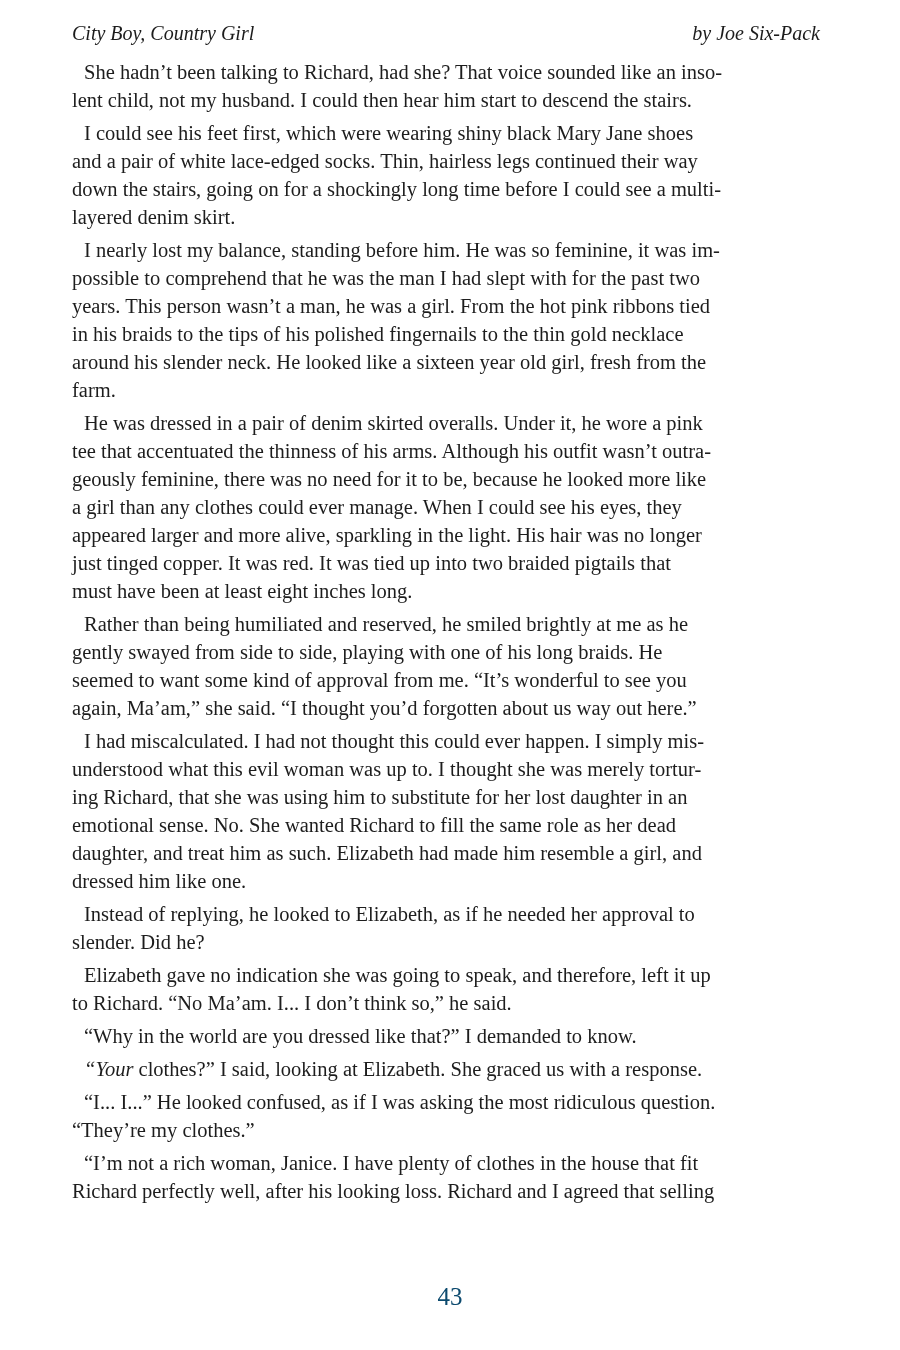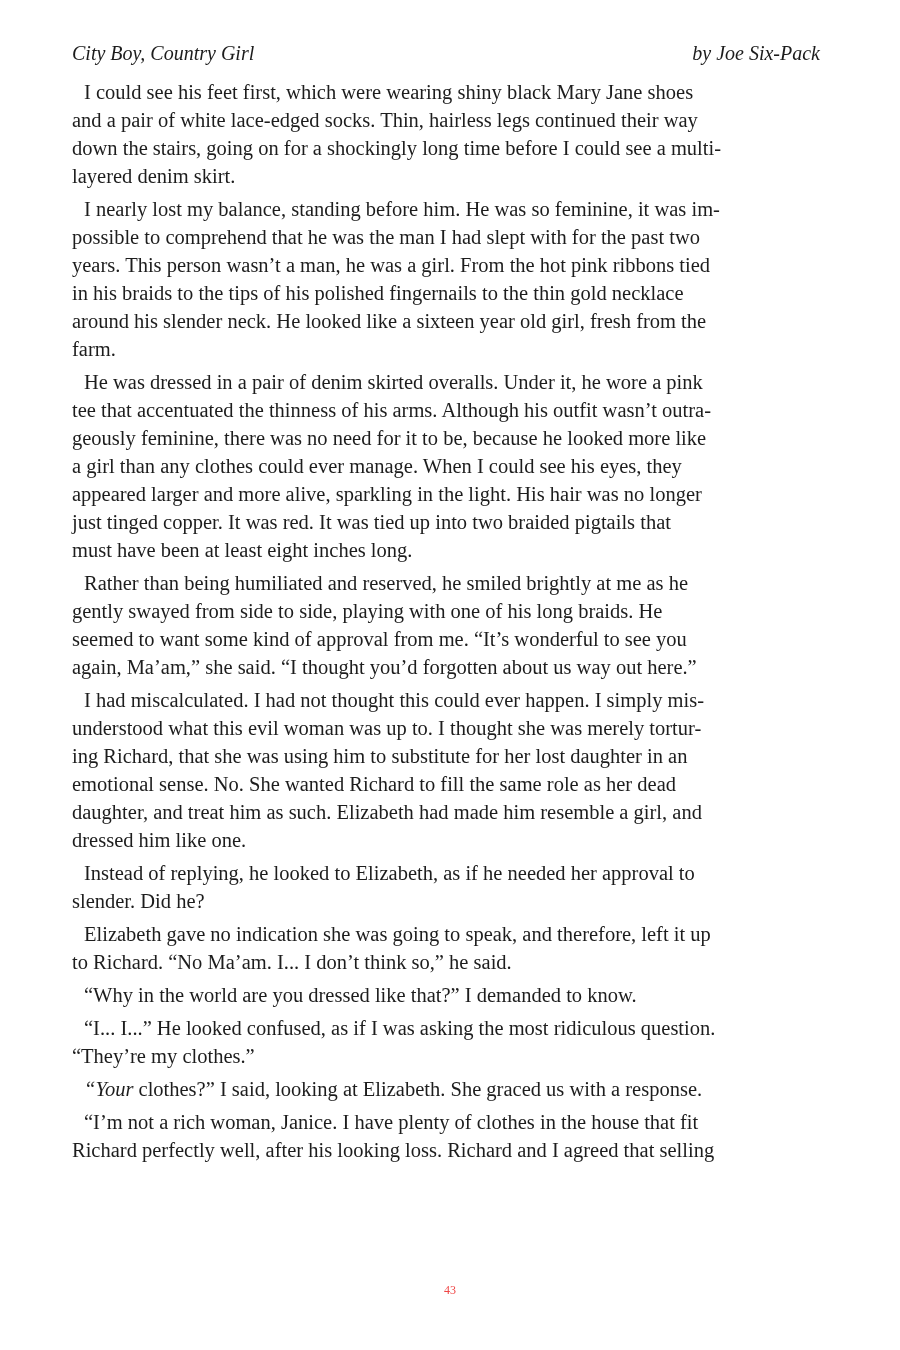--- a/index.html
+++ b/index.html
@@ -10,21 +10,21 @@
     height: 1350px;
     overflow: hidden;
   }
   .page {
     position: absolute;
     top: 0; left: 0;
     width: 888px;
     height: 1350px;
     background: #ffffff;
     box-sizing: border-box;
-    padding: 40px 68px 0 72px;
+    padding: 20px 68px 0 72px;
     font-family: "Liberation Serif", "DejaVu Serif", serif;
     color: #1d1d1d;
   }
   .running-header {
     display: flex;
     justify-content: space-between;
     align-items: baseline;
     font-style: italic;
     font-size: 20px;
     line-height: 26px;
@@ -41,35 +41,37 @@
   }
   .body-text .para em {
     font-style: italic;
   }
   .page-footer {
     position: absolute;
     top: 1283px;
     left: 0;
     width: 900px;
     text-align: center;
-    font-size: 12px;
-    color: #ef4444;
+    font-size: 25px;
+    color: #0c4a6e;
   }
 </style>
 </head>
 <body>
 
 <div class="page">
 
   <div class="running-header">
     <span class="hdr-title">City Boy, Country Girl</span>
     <span class="hdr-author">by Joe Six-Pack</span>
   </div>
 
   <div class="body-text">
+    <p class="para">She hadn’t been talking to Richard, had she? That voice sounded like an inso-
+lent child, not my husband. I could then hear him start to descend the stairs.</p>
     <p class="para">I could see his feet first, which were wearing shiny black Mary Jane shoes
 and a pair of white lace-edged socks. Thin, hairless legs continued their way
 down the stairs, going on for a shockingly long time before I could see a multi-
 layered denim skirt.</p>
     <p class="para">I nearly lost my balance, standing before him. He was so feminine, it was im-
 possible to comprehend that he was the man I had slept with for the past two
 years. This person wasn’t a man, he was a girl. From the hot pink ribbons tied
 in his braids to the tips of his polished fingernails to the thin gold necklace
 around his slender neck. He looked like a sixteen year old girl, fresh from the
 farm.</p>
@@ -88,23 +90,23 @@
 understood what this evil woman was up to. I thought she was merely tortur-
 ing Richard, that she was using him to substitute for her lost daughter in an
 emotional sense. No. She wanted Richard to fill the same role as her dead
 daughter, and treat him as such. Elizabeth had made him resemble a girl, and
 dressed him like one.</p>
     <p class="para">Instead of replying, he looked to Elizabeth, as if he needed her approval to
 slender. Did he?</p>
     <p class="para">Elizabeth gave no indication she was going to speak, and therefore, left it up
 to Richard. “No Ma’am. I... I don’t think so,” he said.</p>
     <p class="para">“Why in the world are you dressed like that?” I demanded to know.</p>
+    <p class="para"><em>“Your</em><span> clothes?” I said, looking at Elizabeth. She graced us with a response.</span></p>
     <p class="para">“I... I...” He looked confused, as if I was asking the most ridiculous question.
 “They’re my clothes.”</p>
-    <p class="para"><em>“Your</em><span> clothes?” I said, looking at Elizabeth. She graced us with a response.</span></p>
     <p class="para">“I’m not a rich woman, Janice. I have plenty of clothes in the house that fit
 Richard perfectly well, after his looking loss. Richard and I agreed that selling</p>
   </div>
 
   <div class="page-footer">
     <span>43</span>
   </div>
 
 </div>
 

